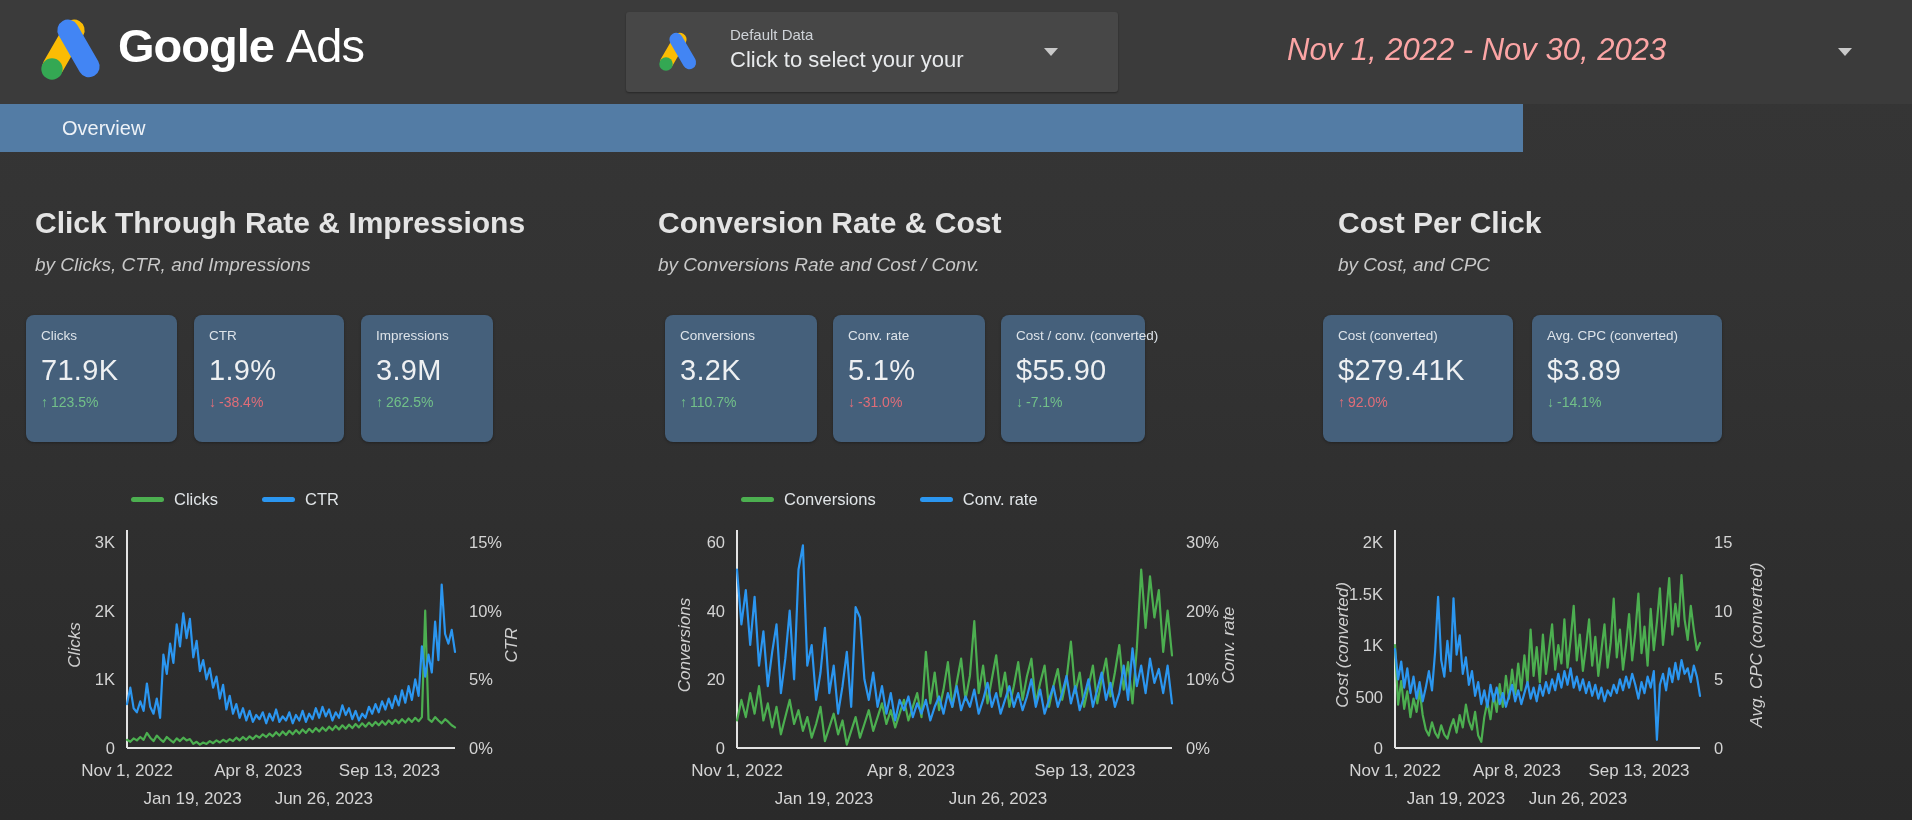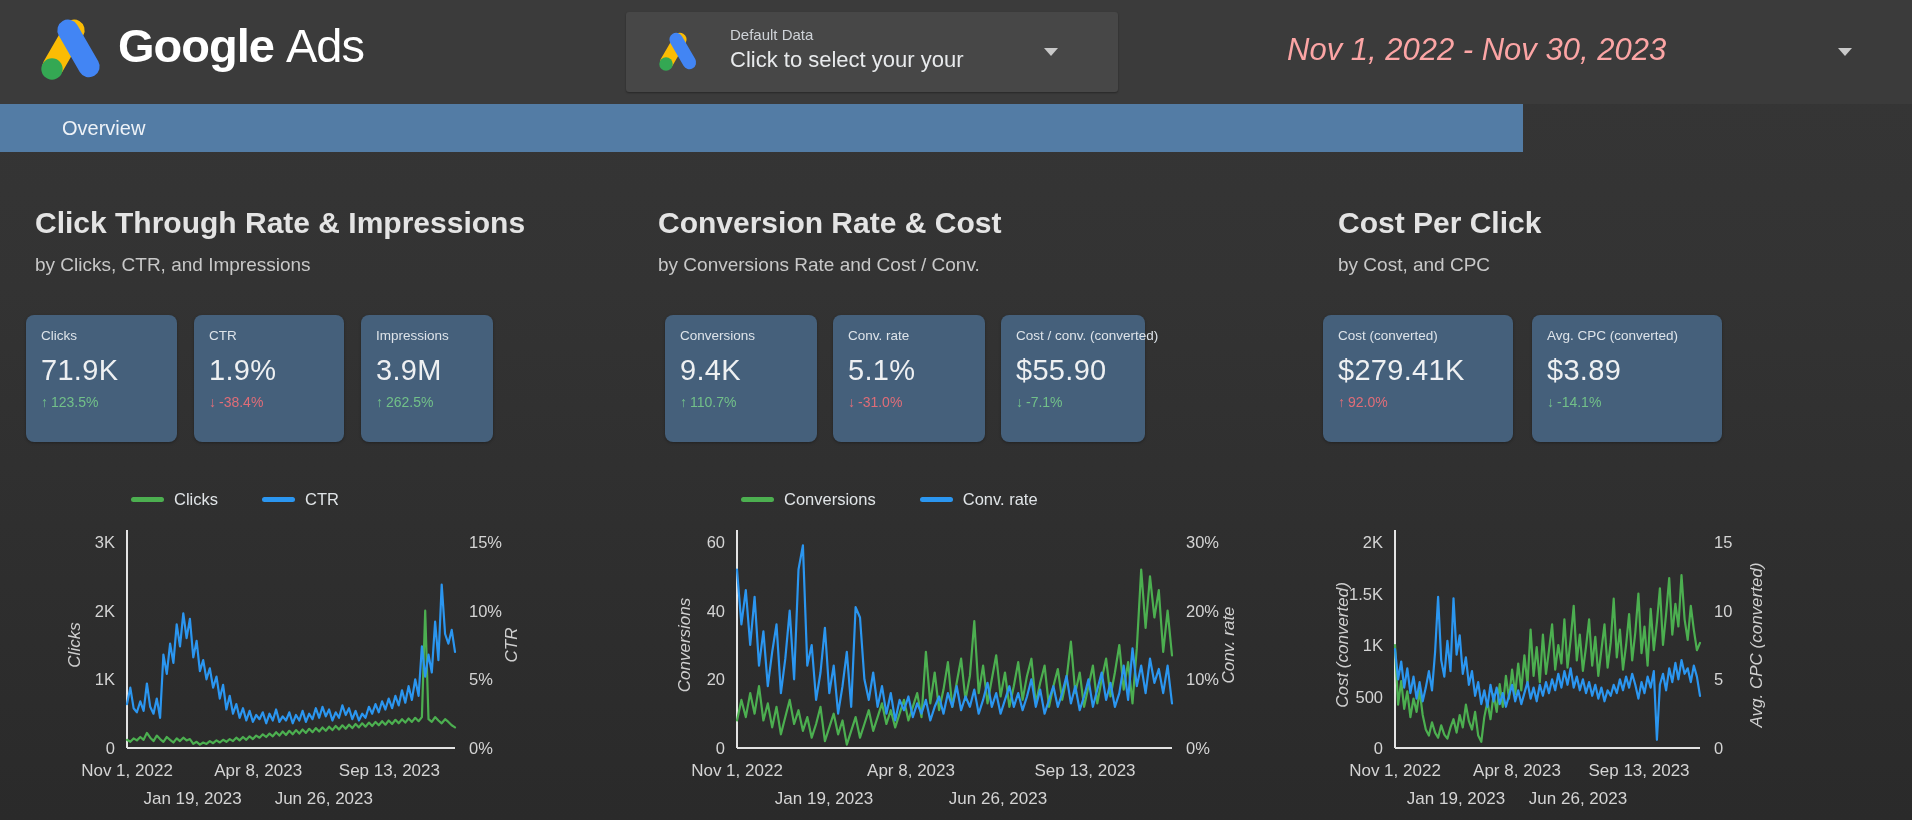--- a/index.html
+++ b/index.html
@@ -21,21 +21,21 @@
   .caret{position:absolute;width:14px;height:8px;}
   .selector .caret{right:60px;top:36px;}
   .daterange{position:absolute;left:1270px;top:12px;width:610px;height:80px;cursor:pointer;}
   .daterange .dr-text{position:absolute;left:17px;top:20px;font-size:31px;color:#fca5a5;white-space:nowrap;font-style:italic;}
   .daterange .caret{right:28px;top:36px;}
   
   .tabbar{position:absolute;left:0;top:104px;width:1523px;height:48px;background:#537ca5;}
   .tab{position:absolute;left:62px;top:0;height:48px;line-height:48px;font-size:20px;color:#eef2f7;cursor:pointer;}
   
   .sec-title{position:absolute;top:206px;font-size:30px;font-weight:700;color:#e4e4e4;white-space:nowrap;}
-  .sec-sub{position:absolute;top:254px;font-size:19px;color:#c8c8c8;white-space:nowrap;}
+  .sec-sub{position:absolute;top:254px;font-size:19px;color:#c8c8c8;white-space:nowrap;font-style:italic;}
   .t1{left:35px;} .t2{left:623px;margin-left:35px;} .t3{left:1338px;}
   .cards{position:absolute;top:315px;display:flex;}
   .cards1{left:26px;gap:17px;} .cards2{left:665px;gap:16px;} .cards3{left:1323px;gap:19px;}
   .card{height:127px;background:#45607b;border-radius:8px;box-sizing:border-box;
         padding:13px 15px;box-shadow:0 1px 3px rgba(0,0,0,.3);}
   .card-label{font-size:13.5px;color:#dde3e9;white-space:nowrap;}
   .card-value{font-size:29px;color:#eef0f2;margin-top:11px;letter-spacing:.3px;white-space:nowrap;}
   .delta{font-size:14px;margin-top:7px;white-space:nowrap;}
   .delta .arrow{font-weight:700;margin-right:3px;}
   .delta.pos{color:#72c089;} .delta.neg{color:#e06d78;}
@@ -109,21 +109,21 @@
     <div class="card" style="width:132px">
       <div class="card-label">Impressions</div>
       <div class="card-value">3.9M</div>
       <div class="delta pos"><span class="arrow">↑</span><span class="dval">262.5%</span></div>
     </div>
   </div>
 
   <div class="cards cards2">
     <div class="card" style="width:152px">
       <div class="card-label">Conversions</div>
-      <div class="card-value">9.4K</div>
+      <div class="card-value">3.2K</div>
       <div class="delta pos"><span class="arrow">↑</span><span class="dval">110.7%</span></div>
     </div>
     <div class="card" style="width:152px">
       <div class="card-label">Conv. rate</div>
       <div class="card-value">5.1%</div>
       <div class="delta neg"><span class="arrow">↓</span><span class="dval">-31.0%</span></div>
     </div>
     <div class="card" style="width:144px">
       <div class="card-label">Cost / conv. (converted)</div>
       <div class="card-value">$55.90</div>

